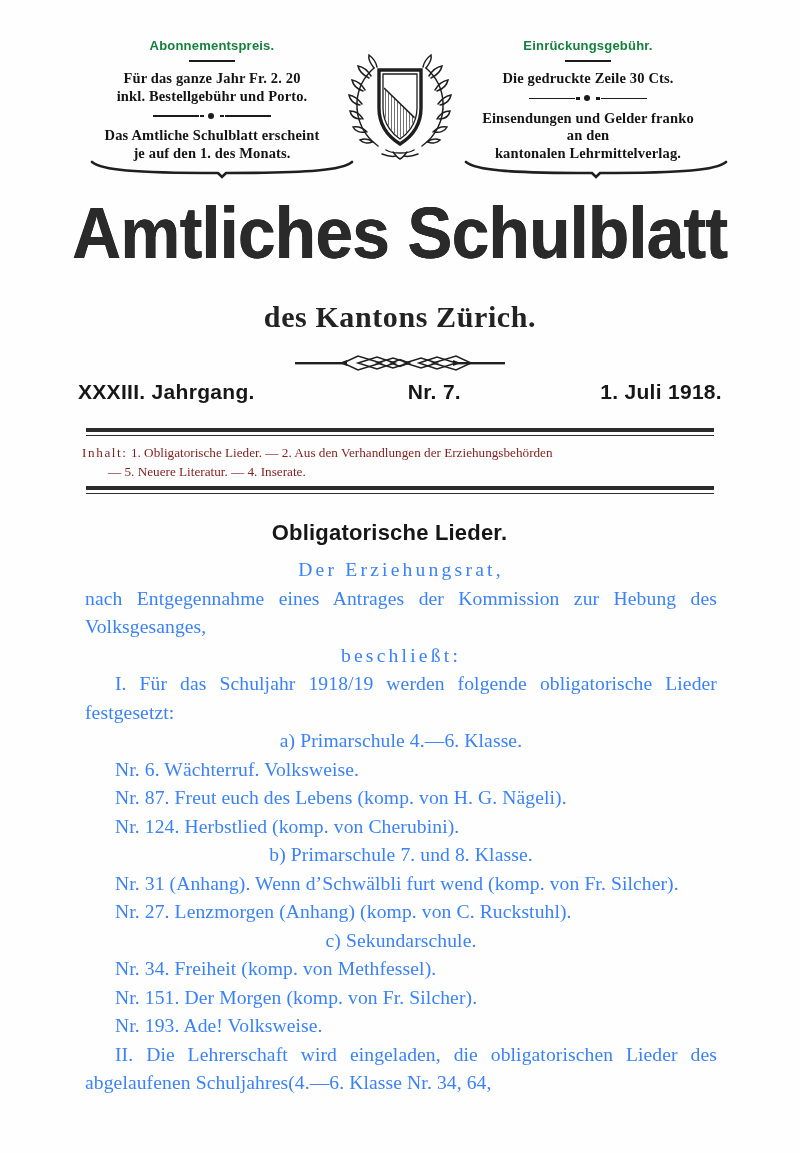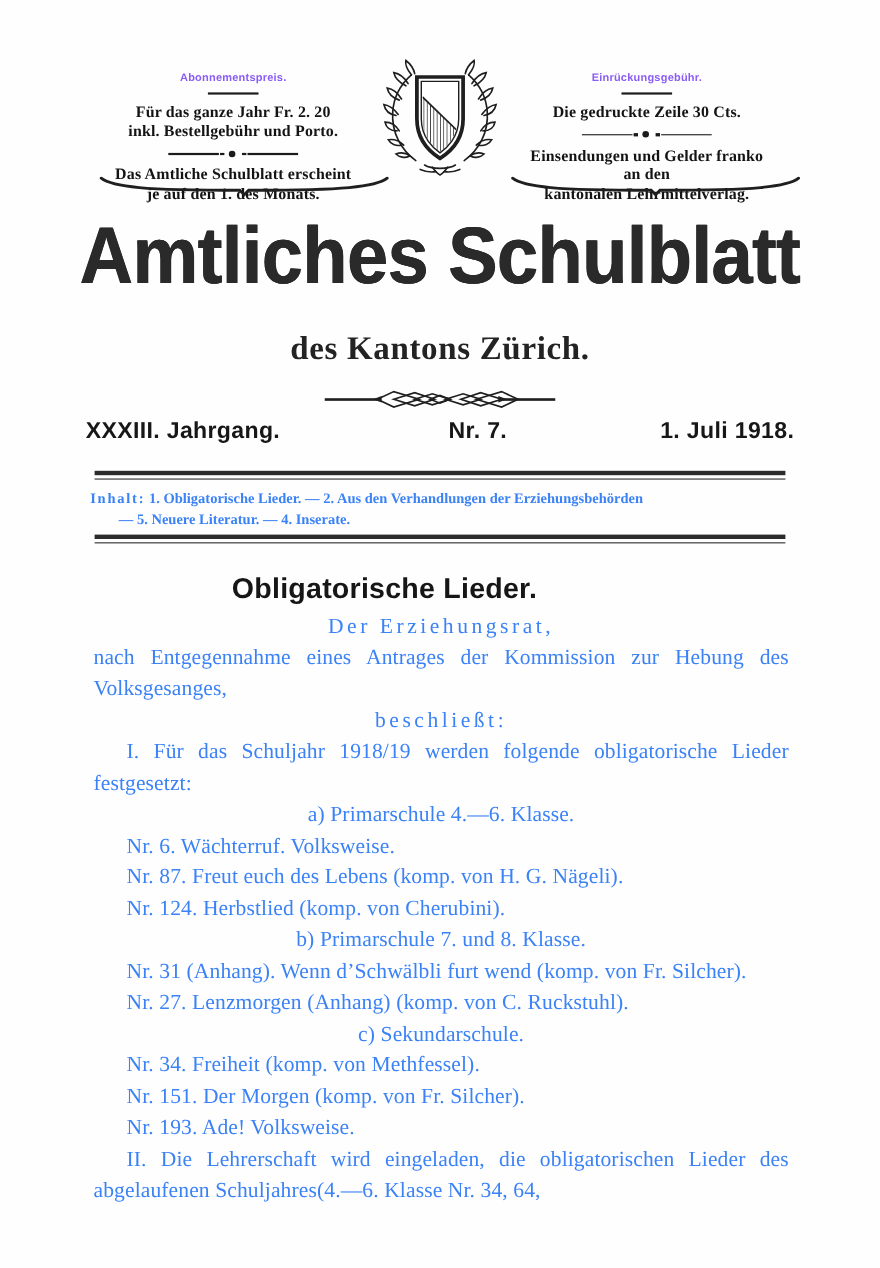--- a/index.html
+++ b/index.html
@@ -33,24 +33,23 @@
     align-items: flex-start;
     justify-content: space-between;
   }
   .mast-col {
     width: 268px;
     text-align: center;
   }
   .mast-title {
     font-family: "Liberation Sans", "DejaVu Sans", sans-serif;
     font-weight: bold;
-    font-size: 10px;
+    font-size: 13px;
     letter-spacing: 0.2px;
-    color: #8b5cf6;
-    margin-top: 28px;
+    color: #15803d;
   }
   .rule-short {
     width: 46px;
     height: 2px;
     background: #1b1b1b;
     margin: 7px auto 8px auto;
   }
   .mast-line {
     font-family: "Liberation Serif", "DejaVu Serif", serif;
     font-weight: bold;
@@ -190,40 +189,41 @@
   }
   .dbl-rule.top { top: 428px; }
   .dbl-rule.bot { top: 486px; }
 
   .inhalt {
     position: absolute;
     top: 444px;
     left: 82px;
     width: 640px;
     font-family: "Liberation Serif", "DejaVu Serif", serif;
-    font-weight: bold;
+    font-weight: normal;
     font-size: 13.2px;
     line-height: 1.42;
-    color: #3b82f6;
+    color: #7f1d1d;
   }
   .inhalt .l2 { padding-left: 26px; }
   .sp { letter-spacing: 1.6px; }
 
   
   .art-head {
     position: absolute;
     top: 520px;
     left: 0;
     width: 699px;
     text-align: center;
     font-family: "Liberation Sans", "DejaVu Sans", sans-serif;
     font-weight: bold;
-    font-size: 26px;
+    font-size: 22px;
     letter-spacing: 0.2px;
     color: #161616;
+    padding-left: 40px;
   }
 
   .body {
     position: absolute;
     top: 556px;
     left: 85px;
     width: 632px;
     font-family: "Liberation Serif", "DejaVu Serif", serif;
     font-size: 19.6px;
     line-height: 1.455;

